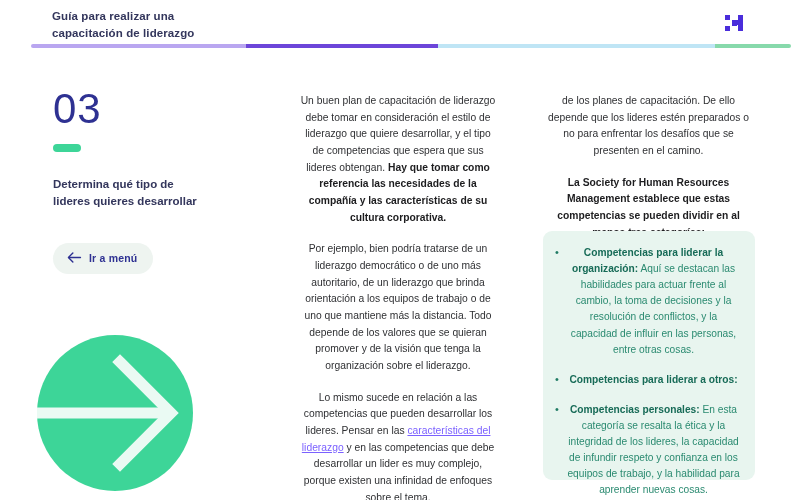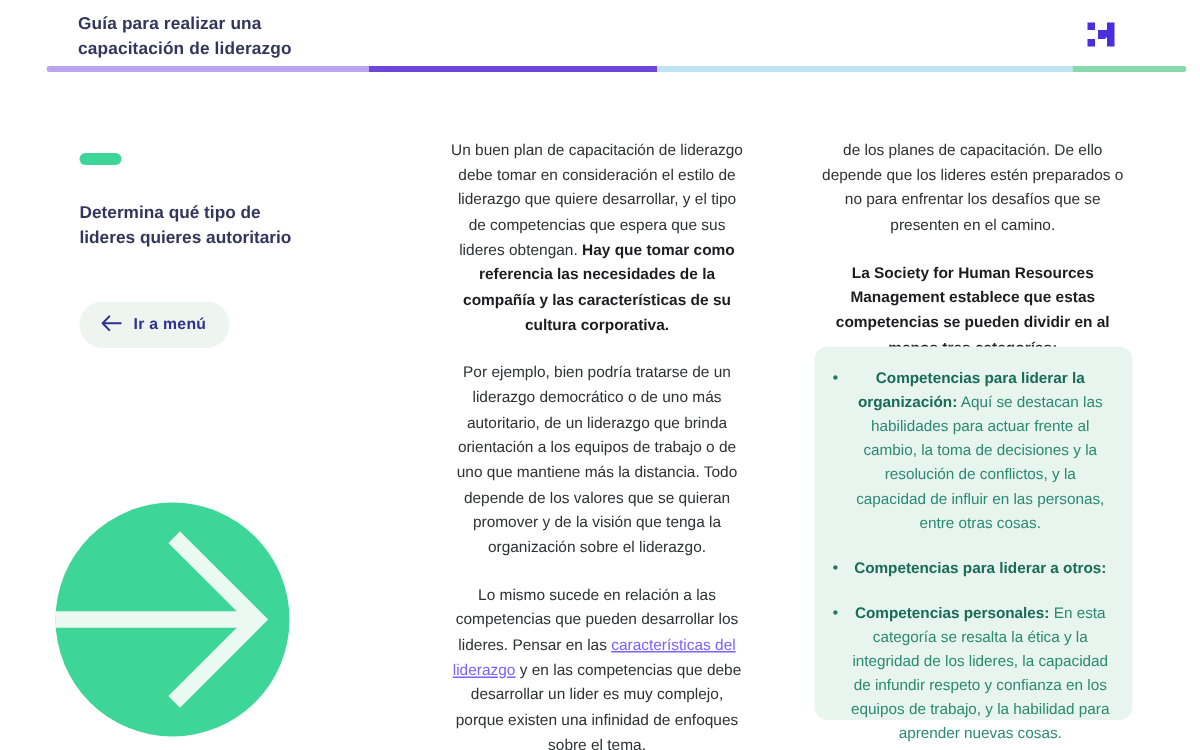--- a/index.html
+++ b/index.html
@@ -201,23 +201,24 @@
 </div>
 
 <div class="progress">
   <div class="seg" style="background: rgb(185, 166, 240); width: 215px;"></div>
   <div class="seg" style="background: rgb(108, 69, 217); width: 192px;"></div>
   <div class="seg" style="background: rgb(191, 229, 245); width: 277px;"></div>
   <div class="seg" style="background: rgb(135, 217, 171); width: 76px;"></div>
 </div>
 
 <div class="left-col">
+  <div class="step-number">03</div>
   <div class="green-pill"></div>
   <div class="left-subtitle">Determina qué tipo de
-lideres quieres autoritario</div>
+lideres quieres desarrollar</div>
   <button class="menu-button">
     <span>
       <svg viewBox="0 0 16 12" width="15" height="11" aria-hidden="true">
         <path d="M6.2 1 L1.4 6 L6.2 11" fill="none" stroke="#2e3192" stroke-width="1.5" stroke-linecap="round" stroke-linejoin="round"></path>
         <line x1="1.8" y1="6" x2="14.5" y2="6" stroke="#2e3192" stroke-width="1.5" stroke-linecap="round"></line>
       </svg>
     </span>
     <span class="menu-button-label">Ir a menú</span>
   </button>
 </div>

